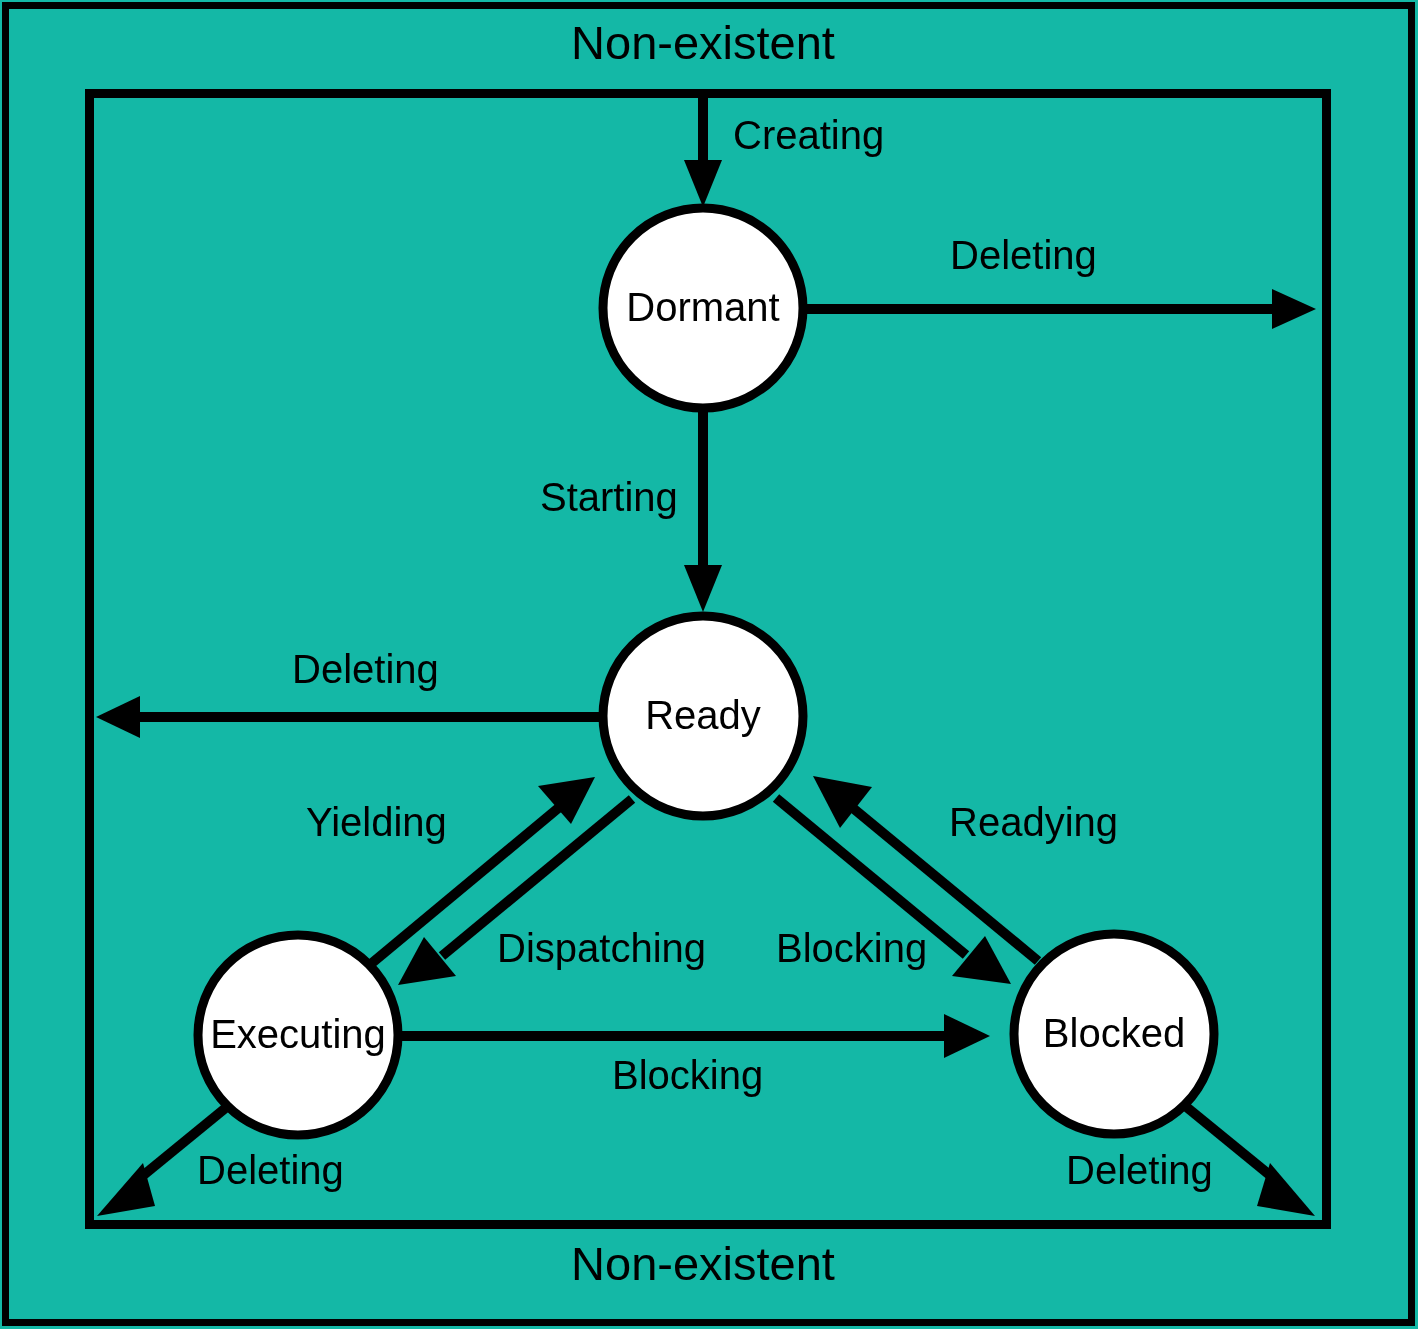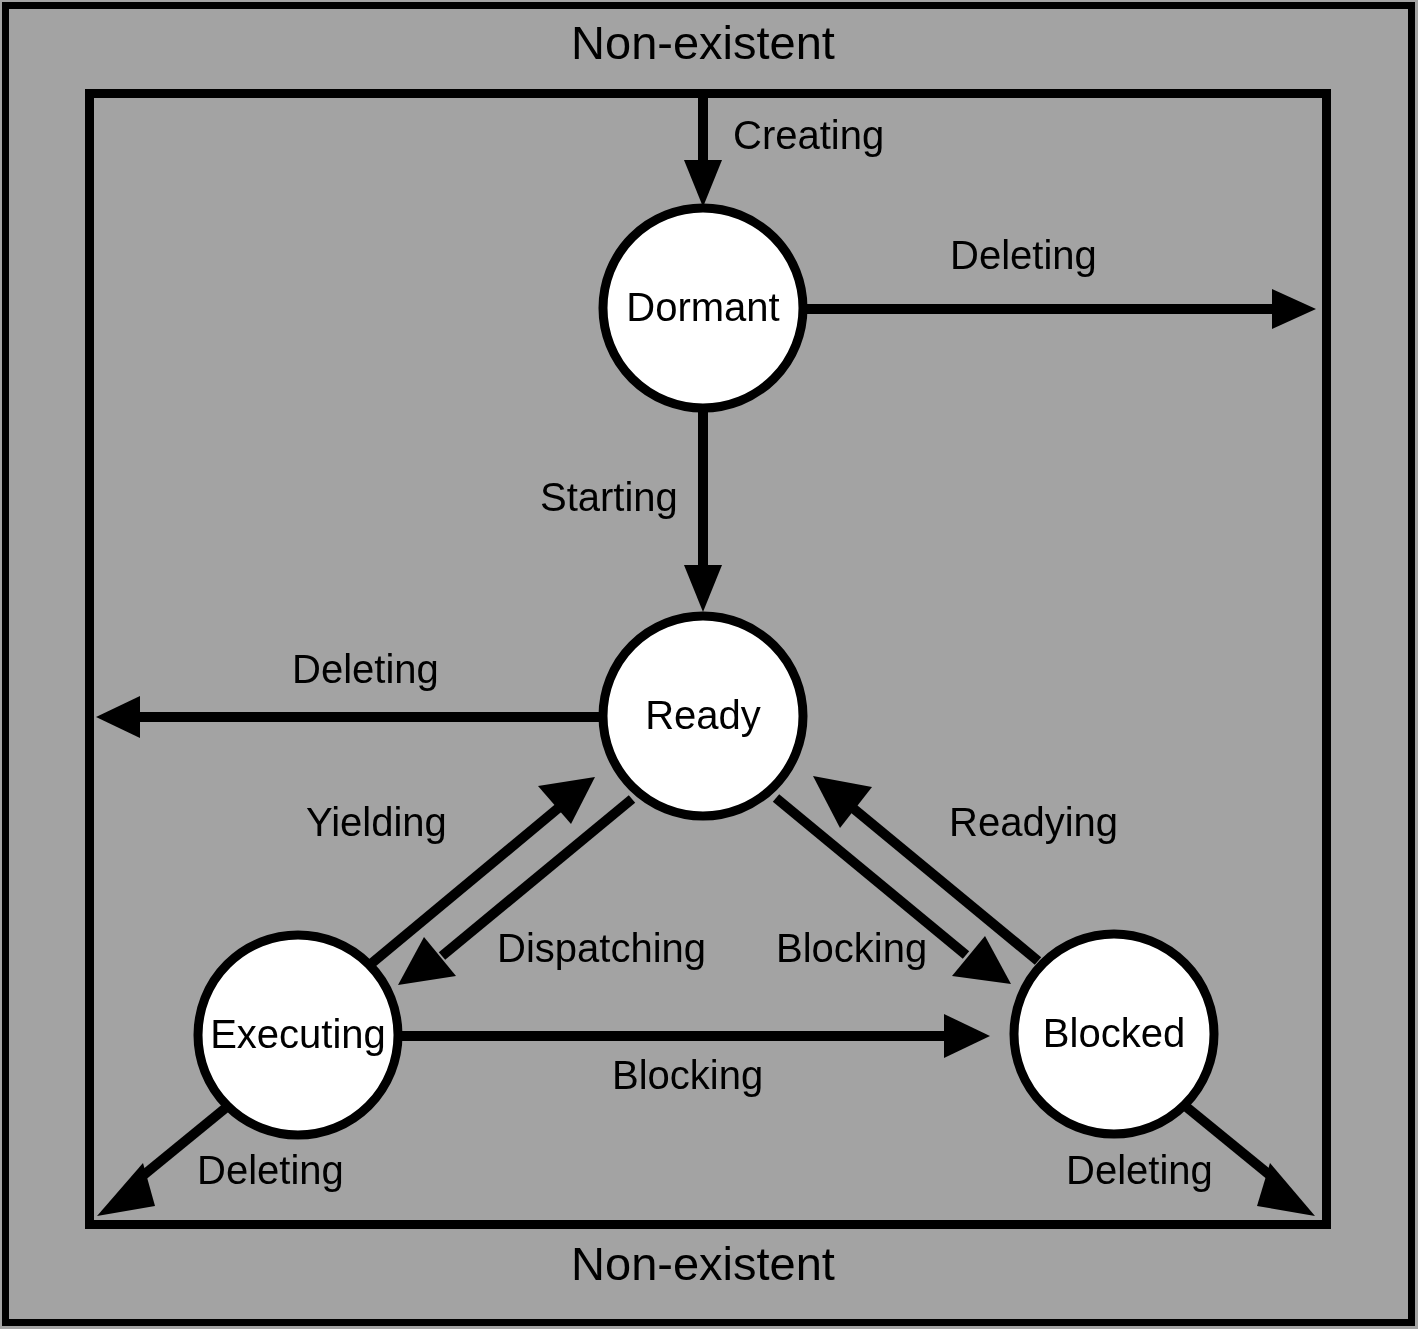--- a/index.html
+++ b/index.html
@@ -10,21 +10,21 @@
   body {
     width: 1418px;
     height: 1329px;
     font-family: "Liberation Sans", sans-serif;
   }
   #diagram-root {
     position: relative;
     width: 1418px;
     height: 1329px;
     overflow: hidden;
-    background: #a3a3a3;
+    background: #14b8a6;
   }
   svg#state-diagram {
     display: block;
     width: 1418px;
     height: 1329px;
   }
   .state-label,
   .transition-label,
   .region-label {
     font-family: "Liberation Sans", sans-serif;

